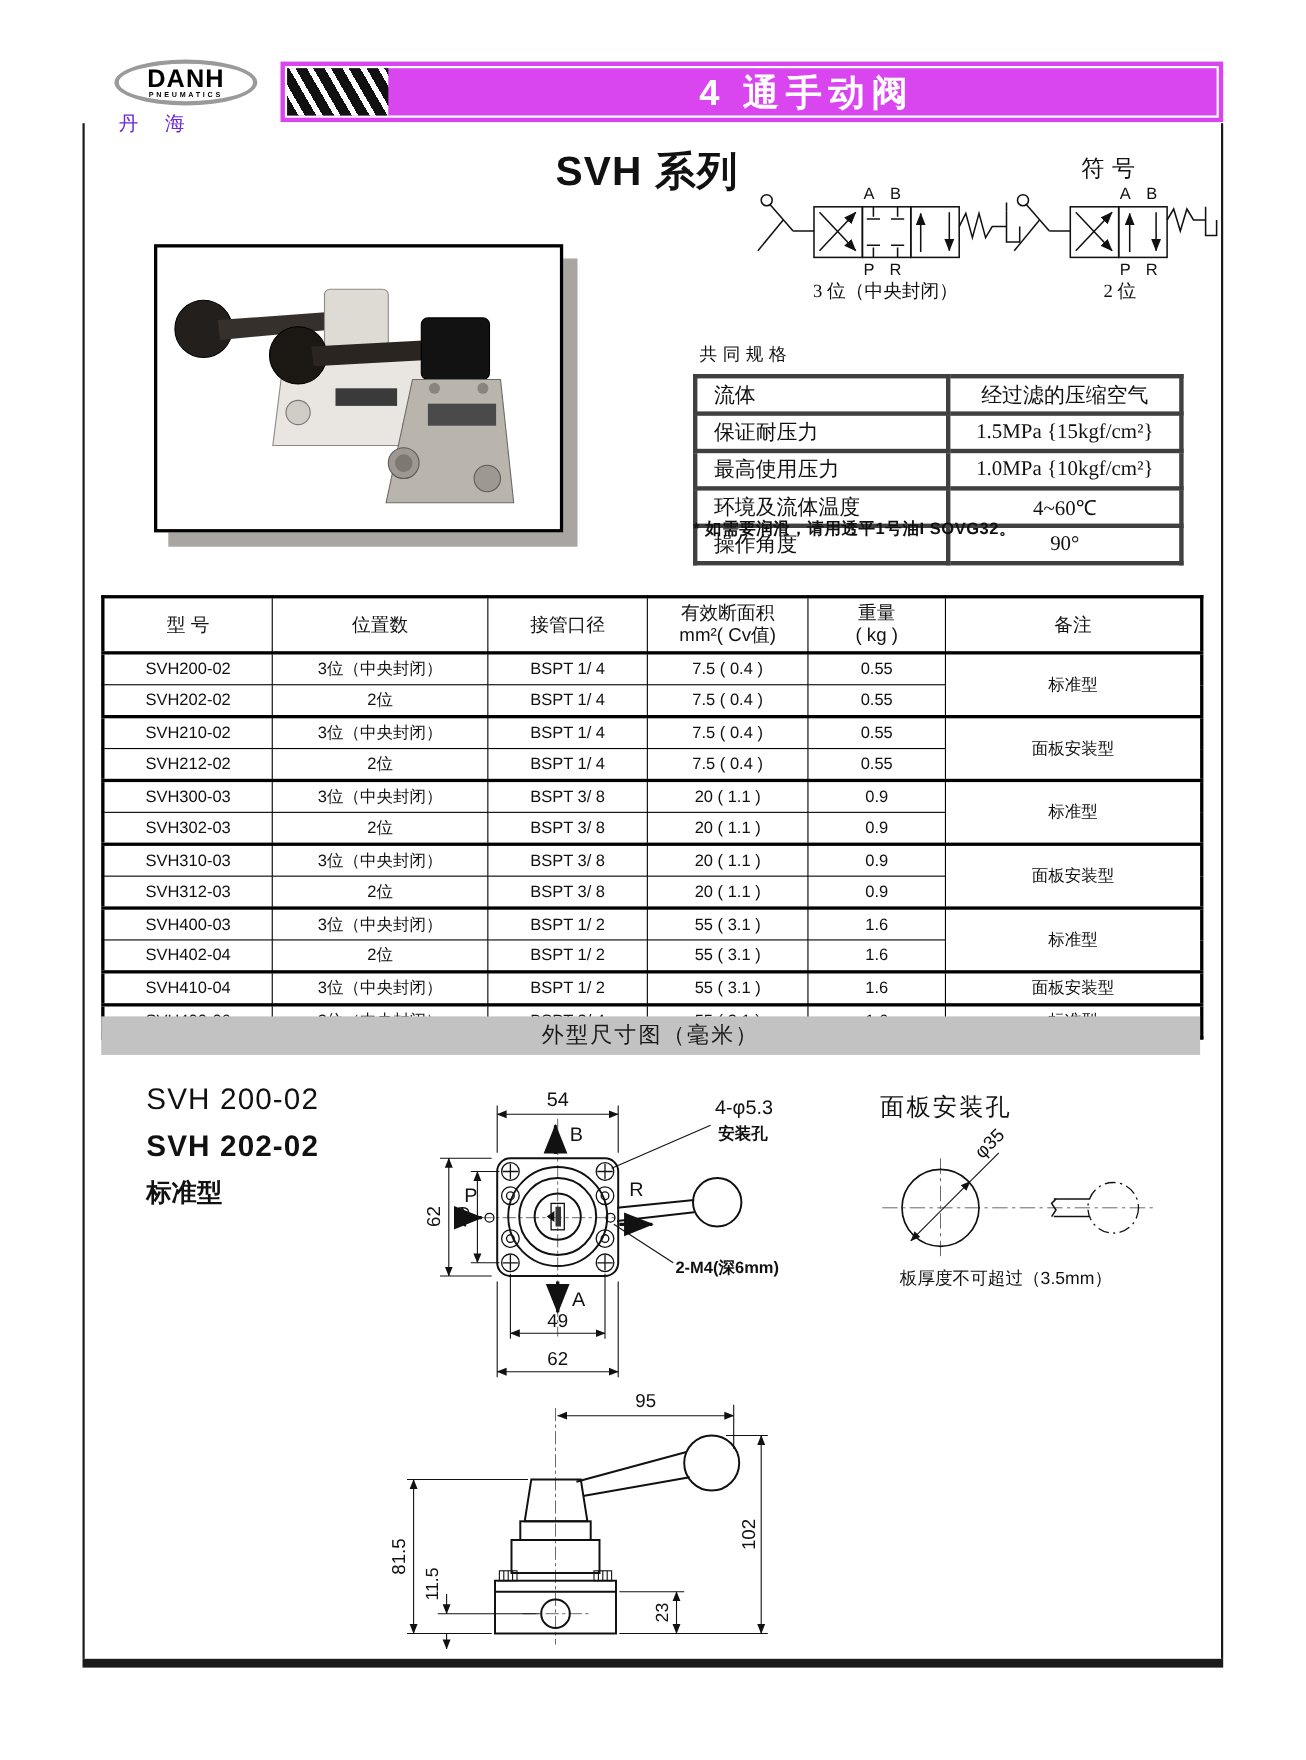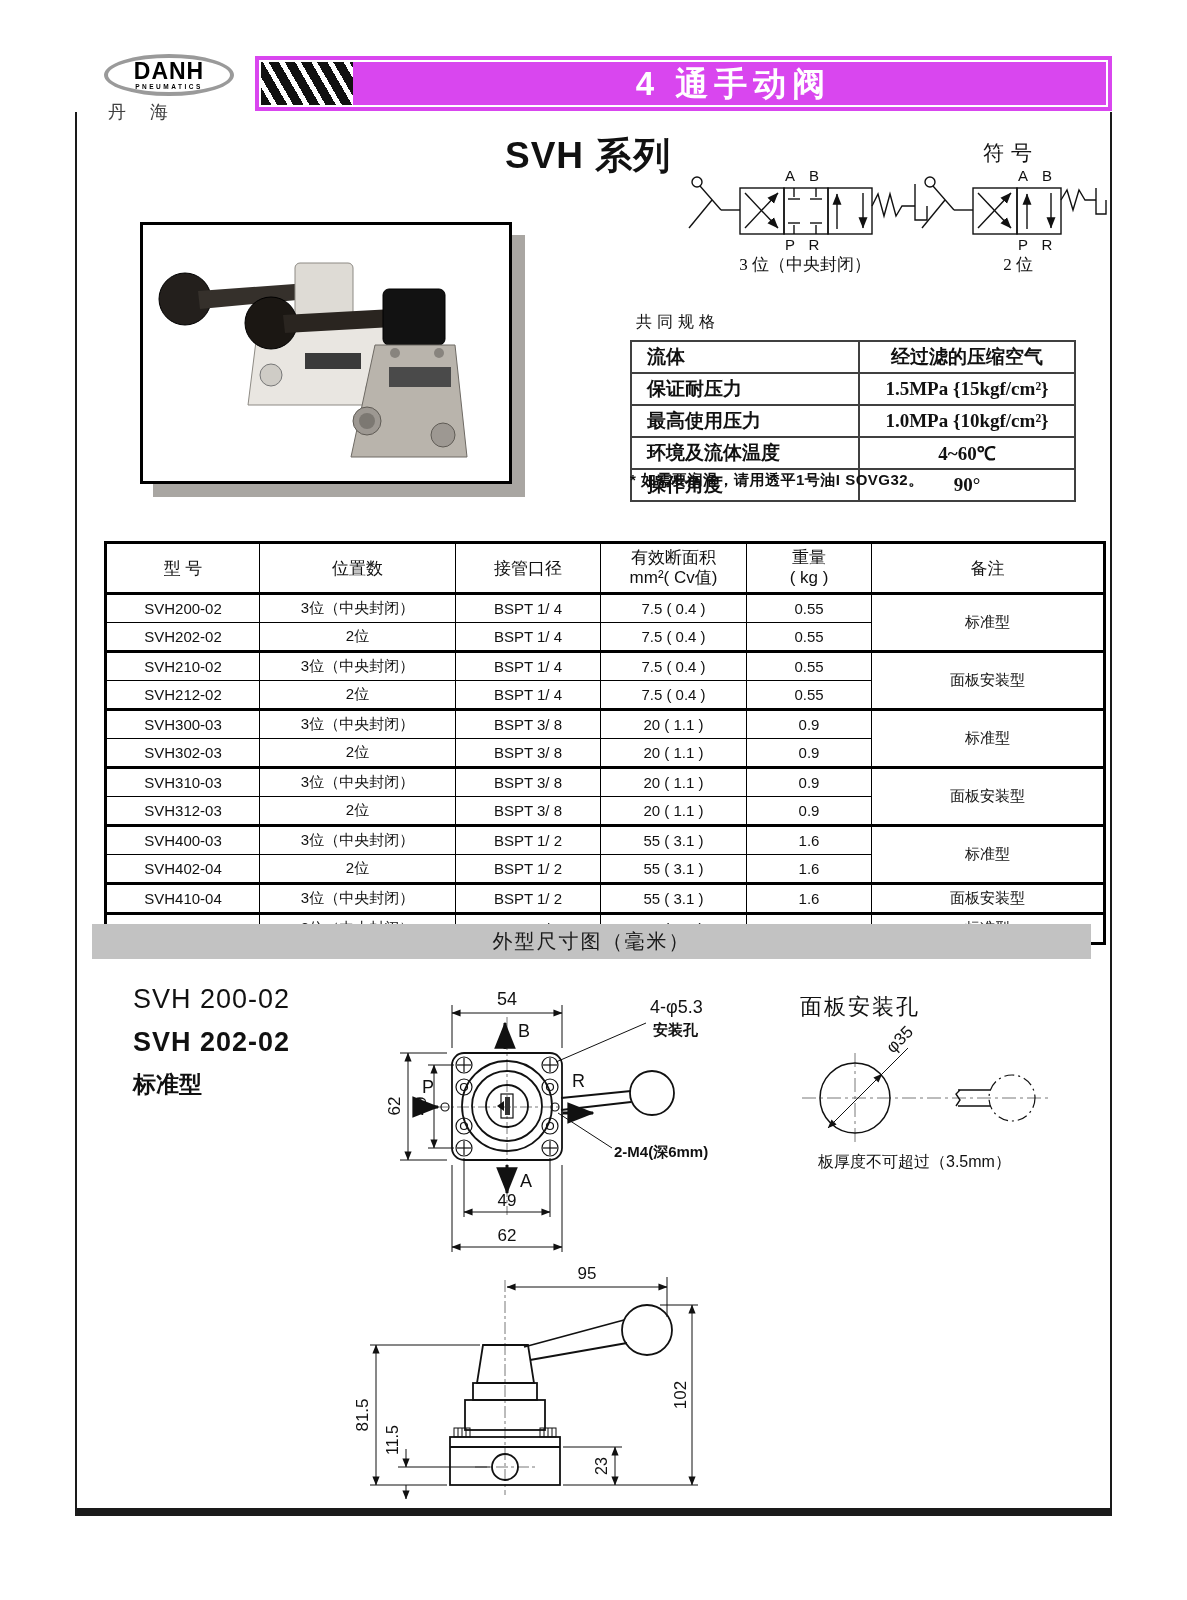--- a/index.html
+++ b/index.html
@@ -12,21 +12,21 @@
   
   .vline { position:absolute; width:2px; background:#1a1a1a; }
 
   
   .logo-ellipse {
     position:absolute; left:104px; top:54px; width:130px; height:42px;
     border:4px solid #9a9a9a; border-radius:50%; text-align:center; box-sizing:border-box;
   }
   .logo-brand { font-weight:bold; font-size:23px; letter-spacing:1px; line-height:24px; margin-top:1px; color:#000; }
   .logo-sub { font-size:6.5px; letter-spacing:2.5px; font-weight:bold; color:#000; line-height:7px; }
-  .logo-cn { position:absolute; left:108px; top:100px; font-size:18px; letter-spacing:24px; color:#404040; white-space:nowrap; }
+  .logo-cn { position:absolute; left:108px; top:100px; font-size:18px; letter-spacing:24px; color:#6d28d9; white-space:nowrap; }
 
   
   .banner { position:absolute; left:255px; top:56px; width:857px; height:55px; background:#d946ef; box-sizing:border-box; }
   .banner-frame { position:absolute; left:4px; top:4px; right:4px; bottom:4px; border:2px solid #fff; }
   .banner-stripes {
     position:absolute; left:6px; top:6px; width:92px; bottom:6px;
     background:repeating-linear-gradient(60deg, #111 0px, #111 9px, #ffffff 9px, #ffffff 14px);
   }
   .banner-title {
     position:absolute; left:110px; right:10px; top:0; height:55px; line-height:55px;
@@ -41,28 +41,28 @@
   
   .photo-shadow { position:absolute; left:153px; top:235px; width:372px; height:262px; background:#a9a6a2; }
   .photo-frame { position:absolute; left:140px; top:222px; width:372px; height:262px; background:#fff; border:3px solid #000; box-sizing:border-box; }
 
   
   .specs-heading { position:absolute; left:636px; top:312px; font-size:16px; letter-spacing:5px; font-family:"Liberation Serif", serif; }
   table.specs {
     position:absolute; left:630px; top:340px; width:446px; border-collapse:collapse;
     font-family:"Liberation Serif", serif; font-size:19px;
   }
-  table.specs td { border:2px solid #404040; height:28px;font-weight:bold; }
+  table.specs td { border:4px solid #404040; height:28px; }
   table.specs td.lab { width:210px; padding-left:15px; }
   table.specs td.val { text-align:center; }
   .specs-note { position:absolute; left:630px; top:471px; font-size:15px; font-weight:bold; letter-spacing:0.5px; }
 
   
   table.models {
-    position:absolute; left:104px; top:541px; width:999px; border-collapse:collapse;
+    position:absolute; left:92px; top:541px; width:999px; border-collapse:collapse;
     font-size:15px; table-layout:fixed;
   }
   table.models th, table.models td { border:1px solid #000; text-align:center; padding:0; }
   table.models thead th { height:48px; font-weight:normal; font-size:17px; }
   table.models tbody td { height:27px; }
   table.models { border:3px solid #000; }
   table.models thead tr { border-bottom:3px solid #000; }
   tr.grp { border-top:3px solid #000; }
   .th2 div { line-height:20px; }
 

